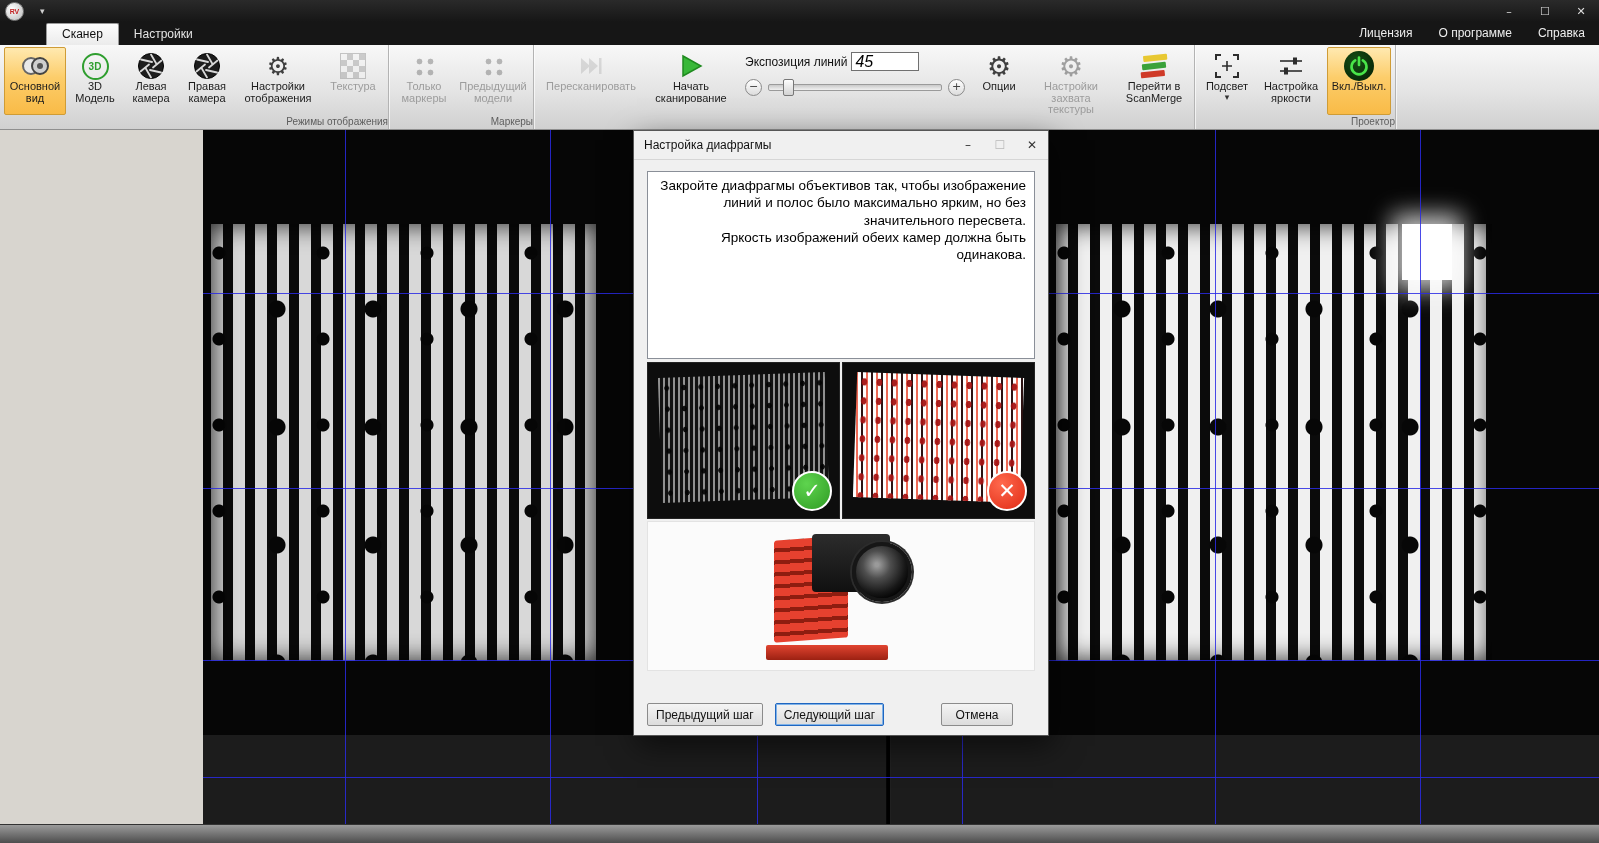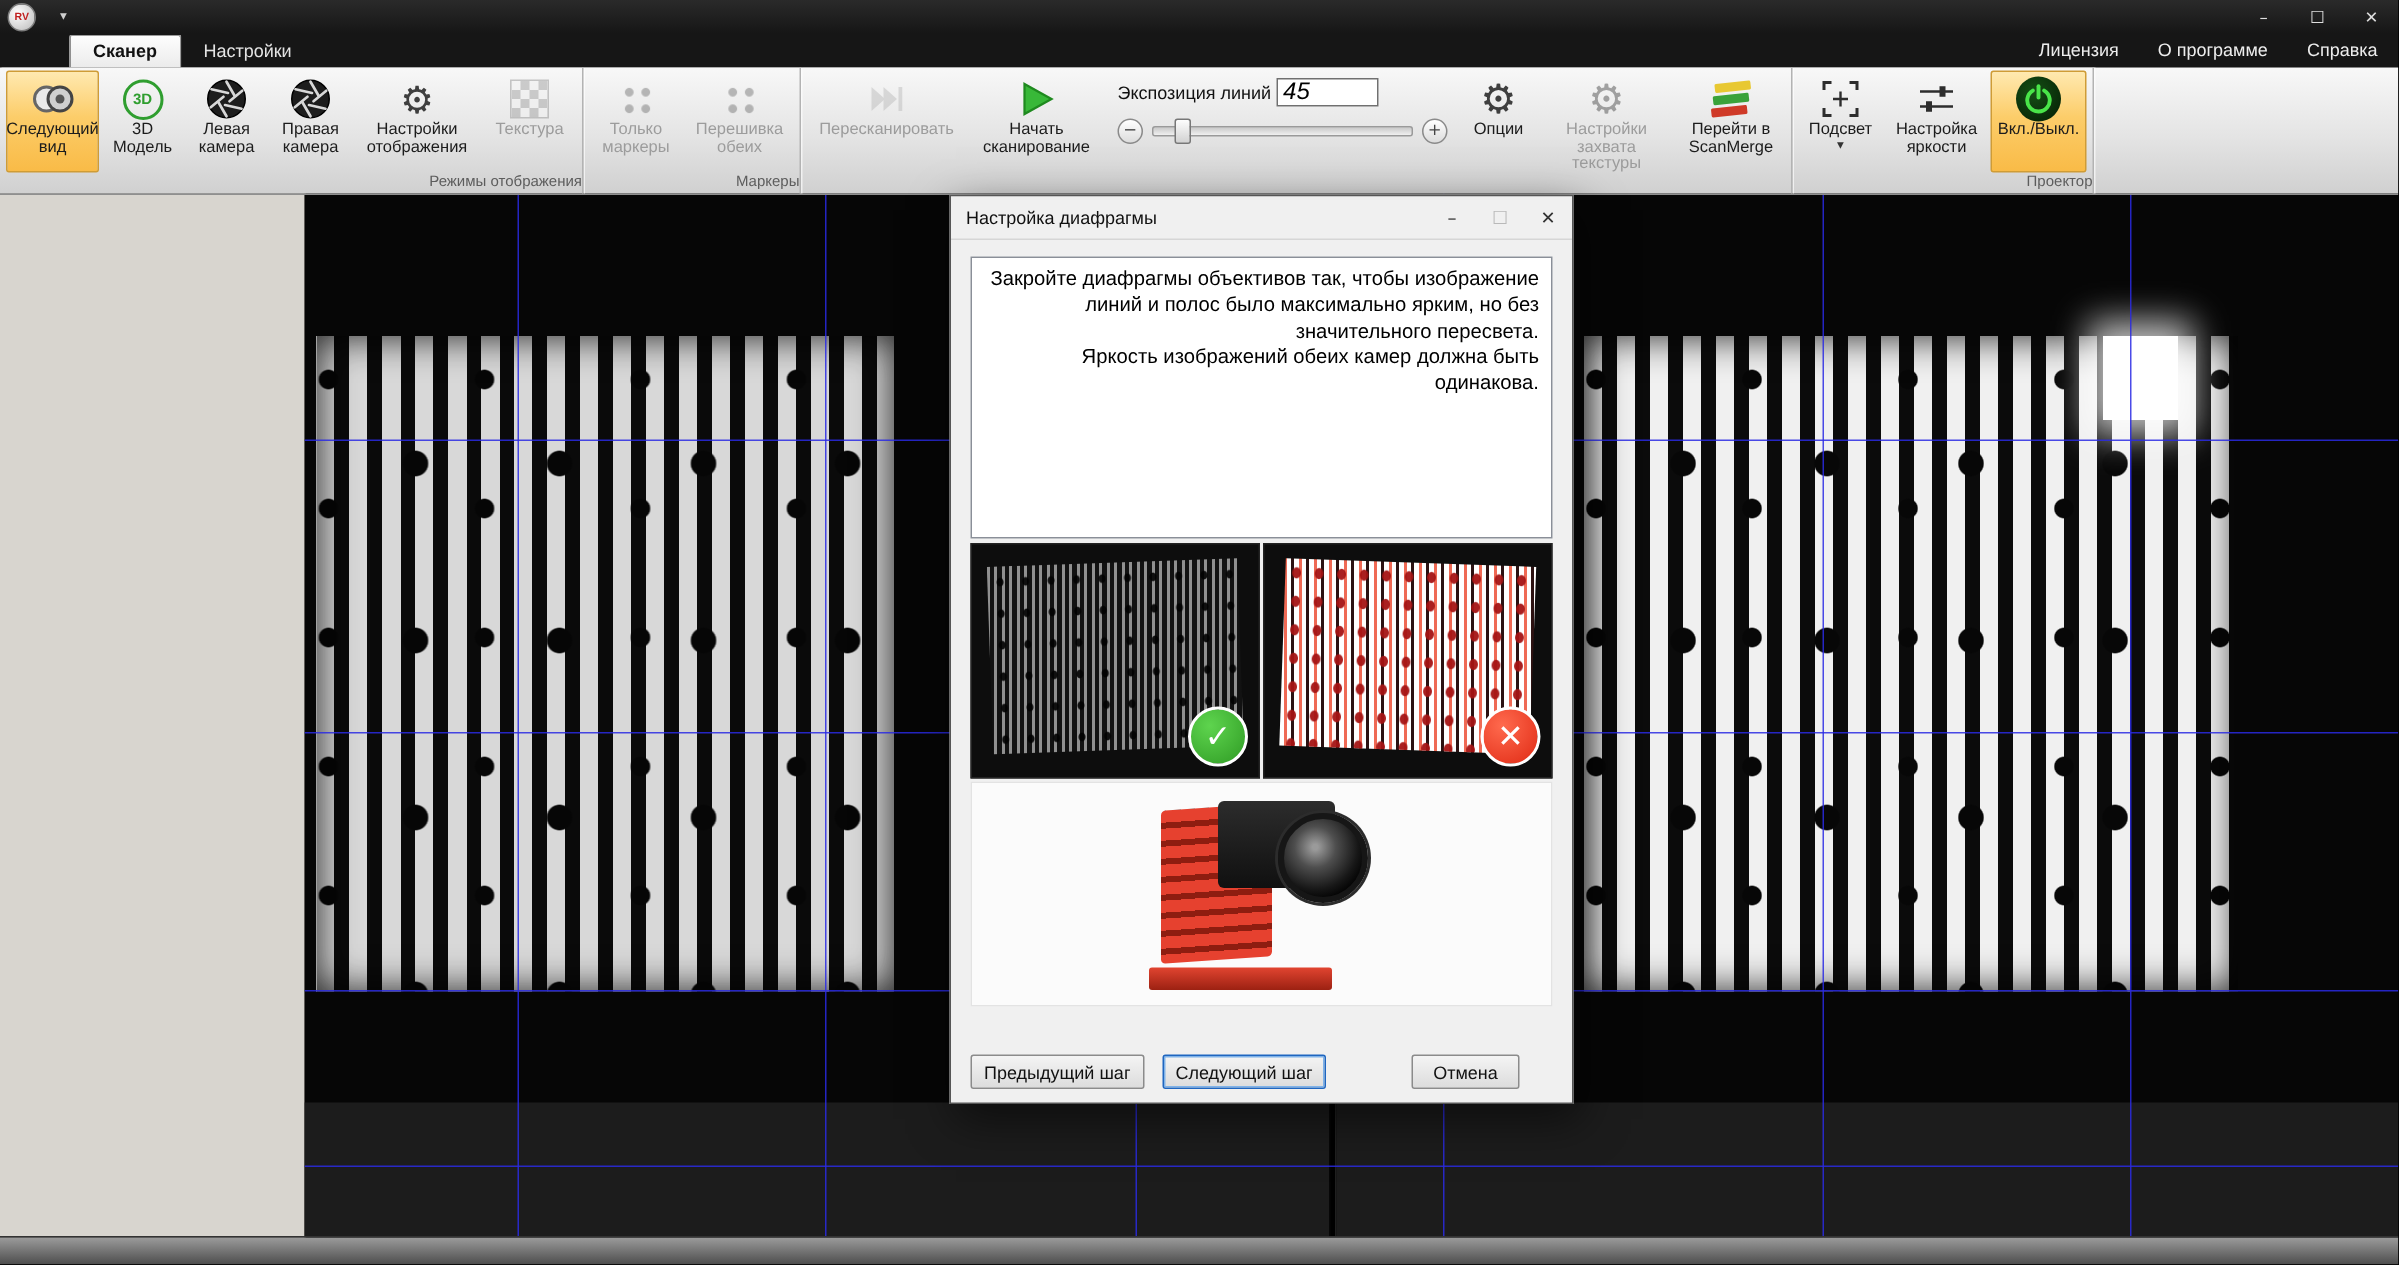--- a/index.html
+++ b/index.html
@@ -9,21 +9,21 @@
   
   .titlebar{position:absolute;top:0;left:0;right:0;height:22px;background:linear-gradient(#2a2a2a,#161616);display:flex;align-items:center;z-index:5;}
   .logo{width:17px;height:17px;border-radius:50%;background:radial-gradient(circle at 35% 35%,#ffffff,#b9b9b9);color:#c02020;font-size:7px;font-weight:bold;display:flex;align-items:center;justify-content:center;margin-left:5px;border:1px solid #7d7d7d;}
   .qat{color:#cfcfcf;font-size:9px;margin-left:16px;font-family:"DejaVu Sans",sans-serif;}
   .wincontrols{margin-left:auto;display:flex;}
   .wcbtn{width:36px;height:22px;color:#dedede;font-size:11px;display:flex;align-items:center;justify-content:center;font-family:"DejaVu Sans",sans-serif;}
 
   
   .tabrow{position:absolute;top:22px;left:0;right:0;height:23px;background:#161616;display:flex;align-items:flex-end;z-index:5;}
   .tab{font-size:12px;padding:3px 15px 4px;}
-  .tab.active{background:linear-gradient(#fdfdfd,#ebebeb);color:#111;border:1px solid #9a9a9a;border-bottom:none;border-radius:2px 2px 0 0;margin-left:46px;font-weight:bold;}
+  .tab.active{background:linear-gradient(#fdfdfd,#ebebeb);color:#111;border:1px solid #9a9a9a;border-bottom:none;border-radius:2px 2px 0 0;margin-left:46px;}
   .tab.inactive{color:#e4e4e4;}
   .topmenu{margin-left:auto;display:flex;gap:26px;padding-right:14px;padding-bottom:5px;}
   .topmenu span{color:#ededed;font-size:12px;}
 
   
   .ribbon{position:absolute;top:45px;left:0;right:0;height:84px;background:linear-gradient(#f8f8f8,#e4e4e4 55%,#d0d0d0);border-bottom:1px solid #8f8f8f;display:flex;z-index:5;}
   .rgroup{display:flex;flex-direction:column;border-right:1px solid #b3b3b3;box-shadow:1px 0 0 rgba(255,255,255,.65);}
   .rbuttons{flex:1;display:flex;align-items:stretch;padding:2px 3px 0;}
   .glabel{height:14px;text-align:right;font-size:10px;color:#5d5d5d;line-height:13px;}
   .rbtn{display:flex;flex-direction:column;align-items:center;padding:3px 2px 0;margin:0 1px;border:1px solid transparent;border-radius:2px;}
@@ -142,21 +142,21 @@
     <div class="rgroup">
       <div class="rbuttons">
         <div class="rbtn selected w56">
           <span class="ricon">
             <svg width="30" height="26" viewBox="0 0 30 26">
                 <circle cx="11" cy="13" r="8" fill="#e9e9e9" stroke="#666" stroke-width="2"></circle>
                 <circle cx="20" cy="13" r="8" fill="#cfcfcf" stroke="#444" stroke-width="2"></circle>
                 <circle cx="20" cy="13" r="3" fill="#555"></circle>
               </svg>
           </span>
-          <span class="rlabel">Следующий вид</span>
+          <span class="rlabel">Основной вид</span>
         </div>
         <div class="rbtn w48">
           <span class="ricon">
               <span class="circle3d">3D</span>
             </span>
           <span class="rlabel">3D Модель</span>
         </div>
         <div class="rbtn w48">
           <span class="ricon">
             <svg width="28" height="28" viewBox="0 0 28 28">
@@ -208,21 +208,21 @@
         <div class="rbtn disabled w56">
           <span class="ricon">
               <span class="dots"></span>
             </span>
           <span class="rlabel">Только маркеры</span>
         </div>
         <div class="rbtn disabled w66">
           <span class="ricon">
               <span class="dots"></span>
             </span>
-          <span class="rlabel">Перешивка обеих</span>
+          <span class="rlabel">Предыдущий модели</span>
         </div>
       </div>
       <div class="glabel">Маркеры</div>
     </div>
 
     <div class="rgroup">
       <div class="rbuttons">
         <div class="rbtn disabled w100">
           <span class="ricon">
             <svg width="26" height="22" viewBox="0 0 26 22">

